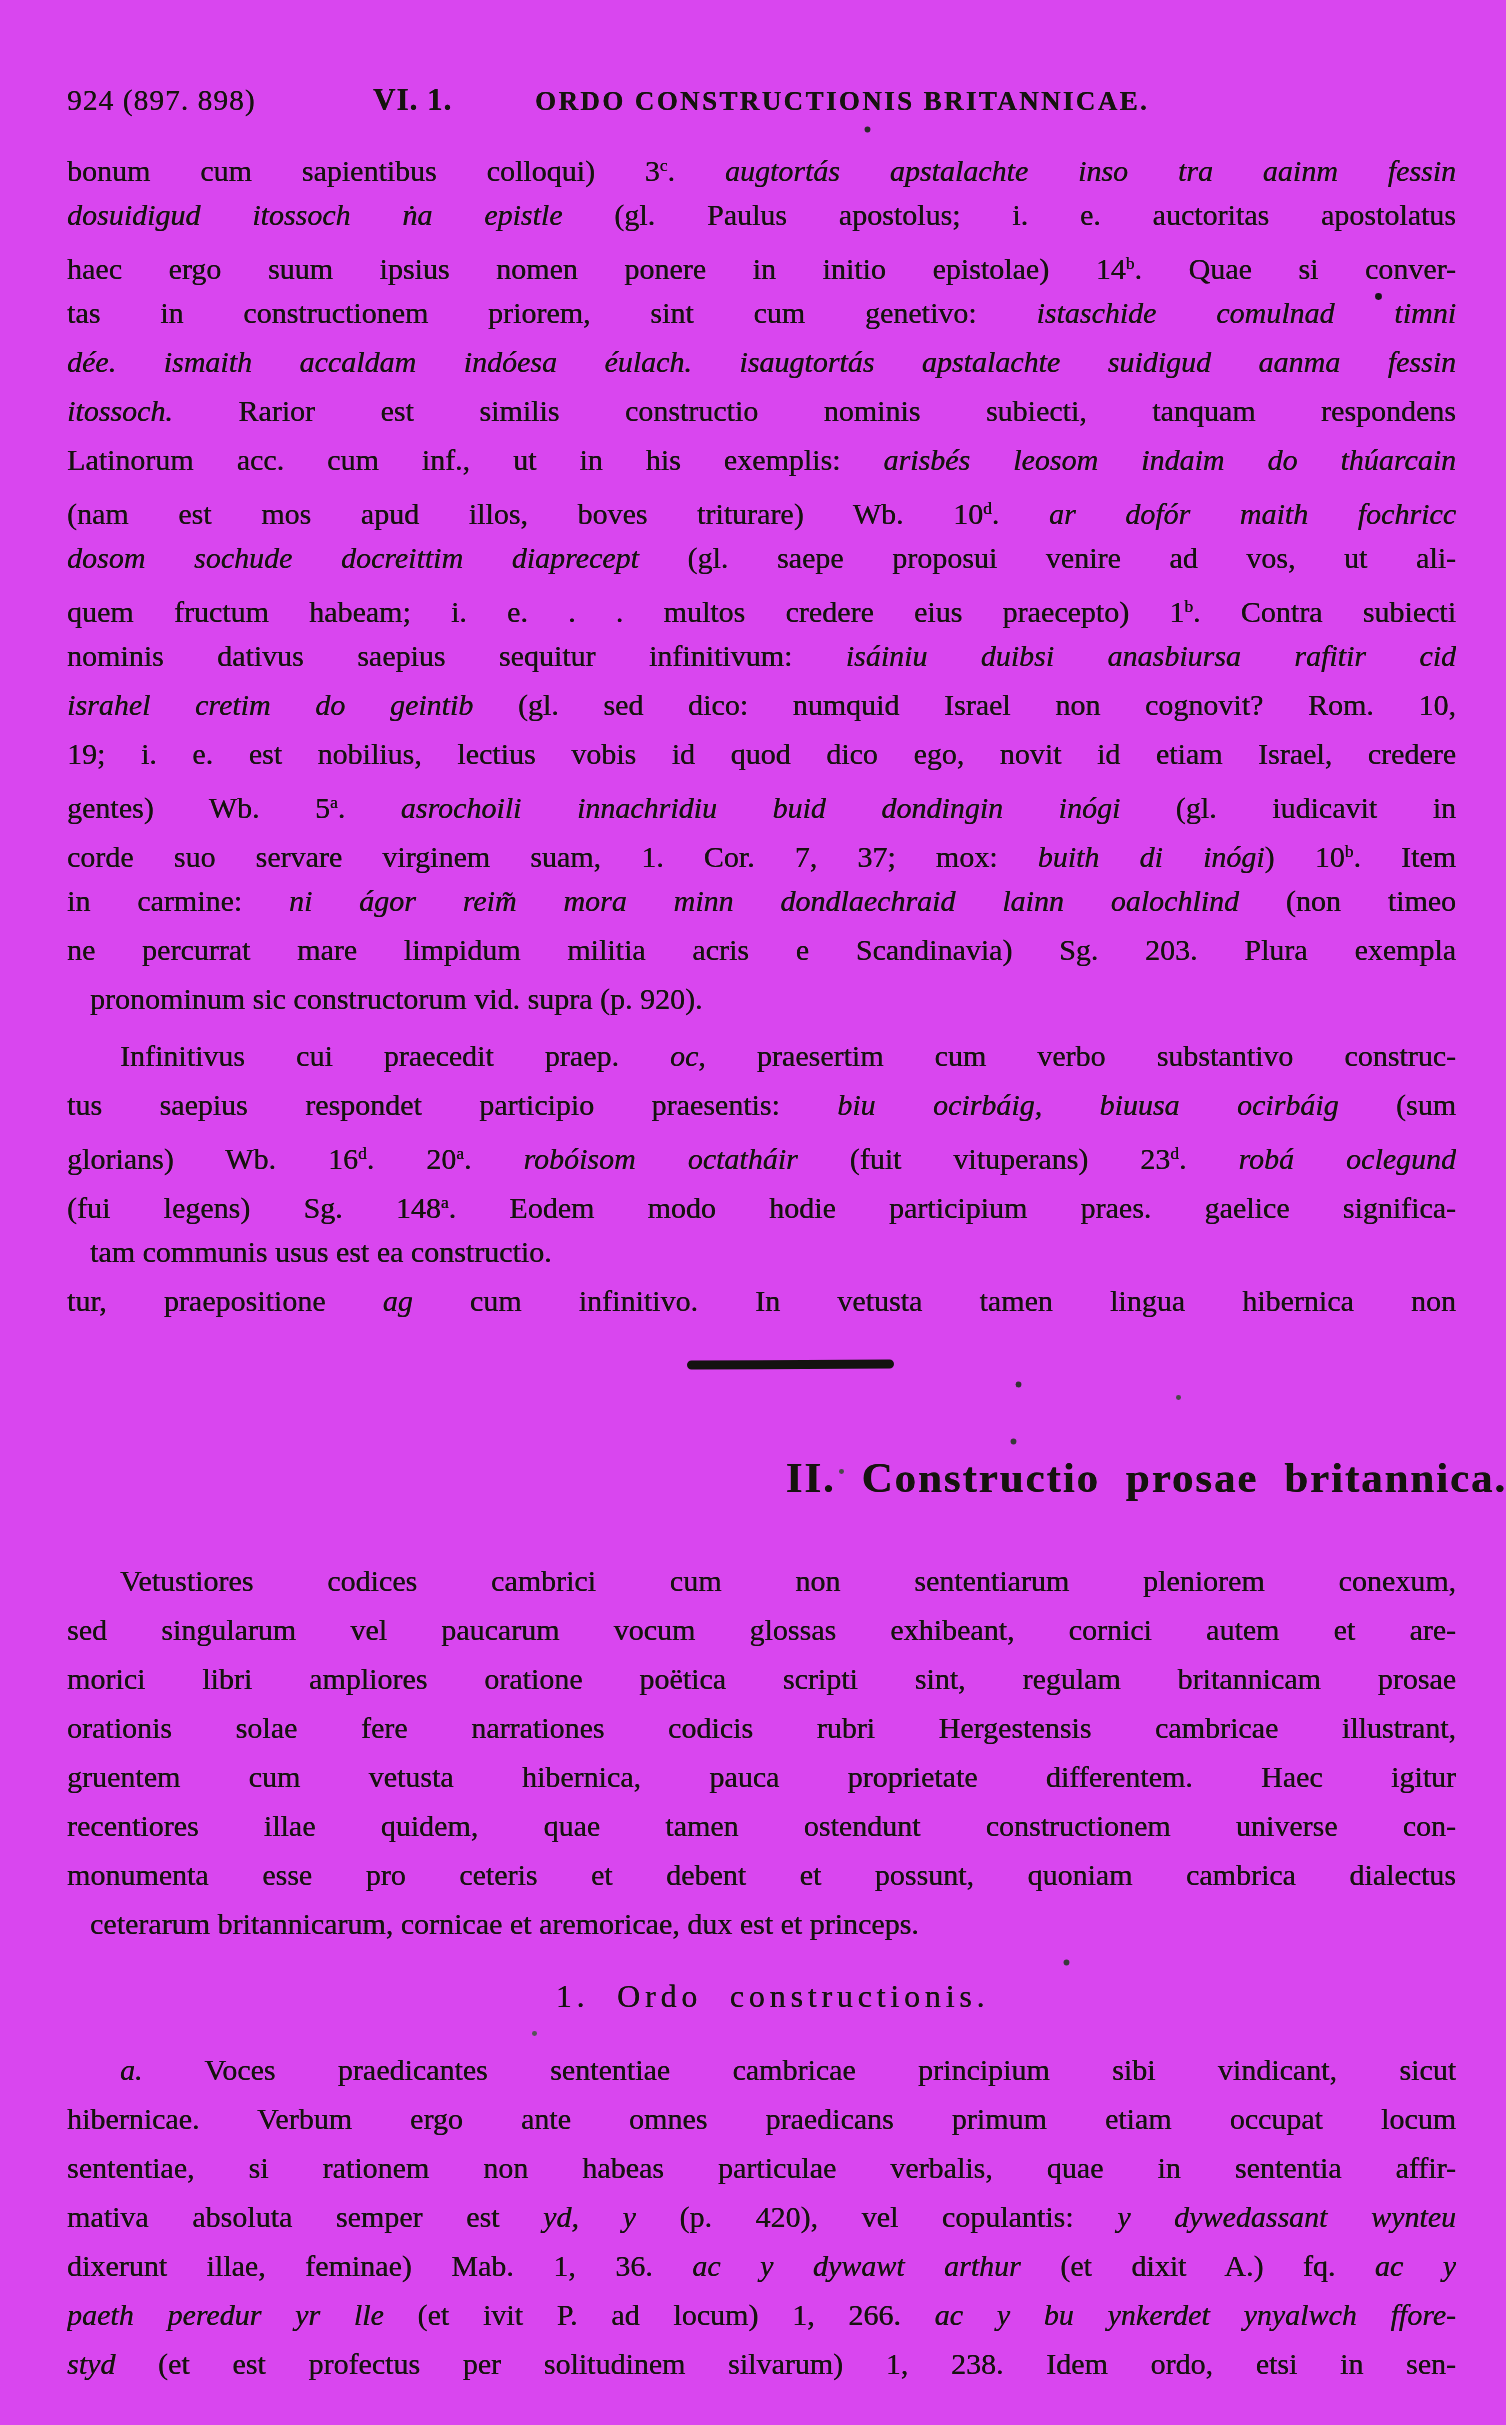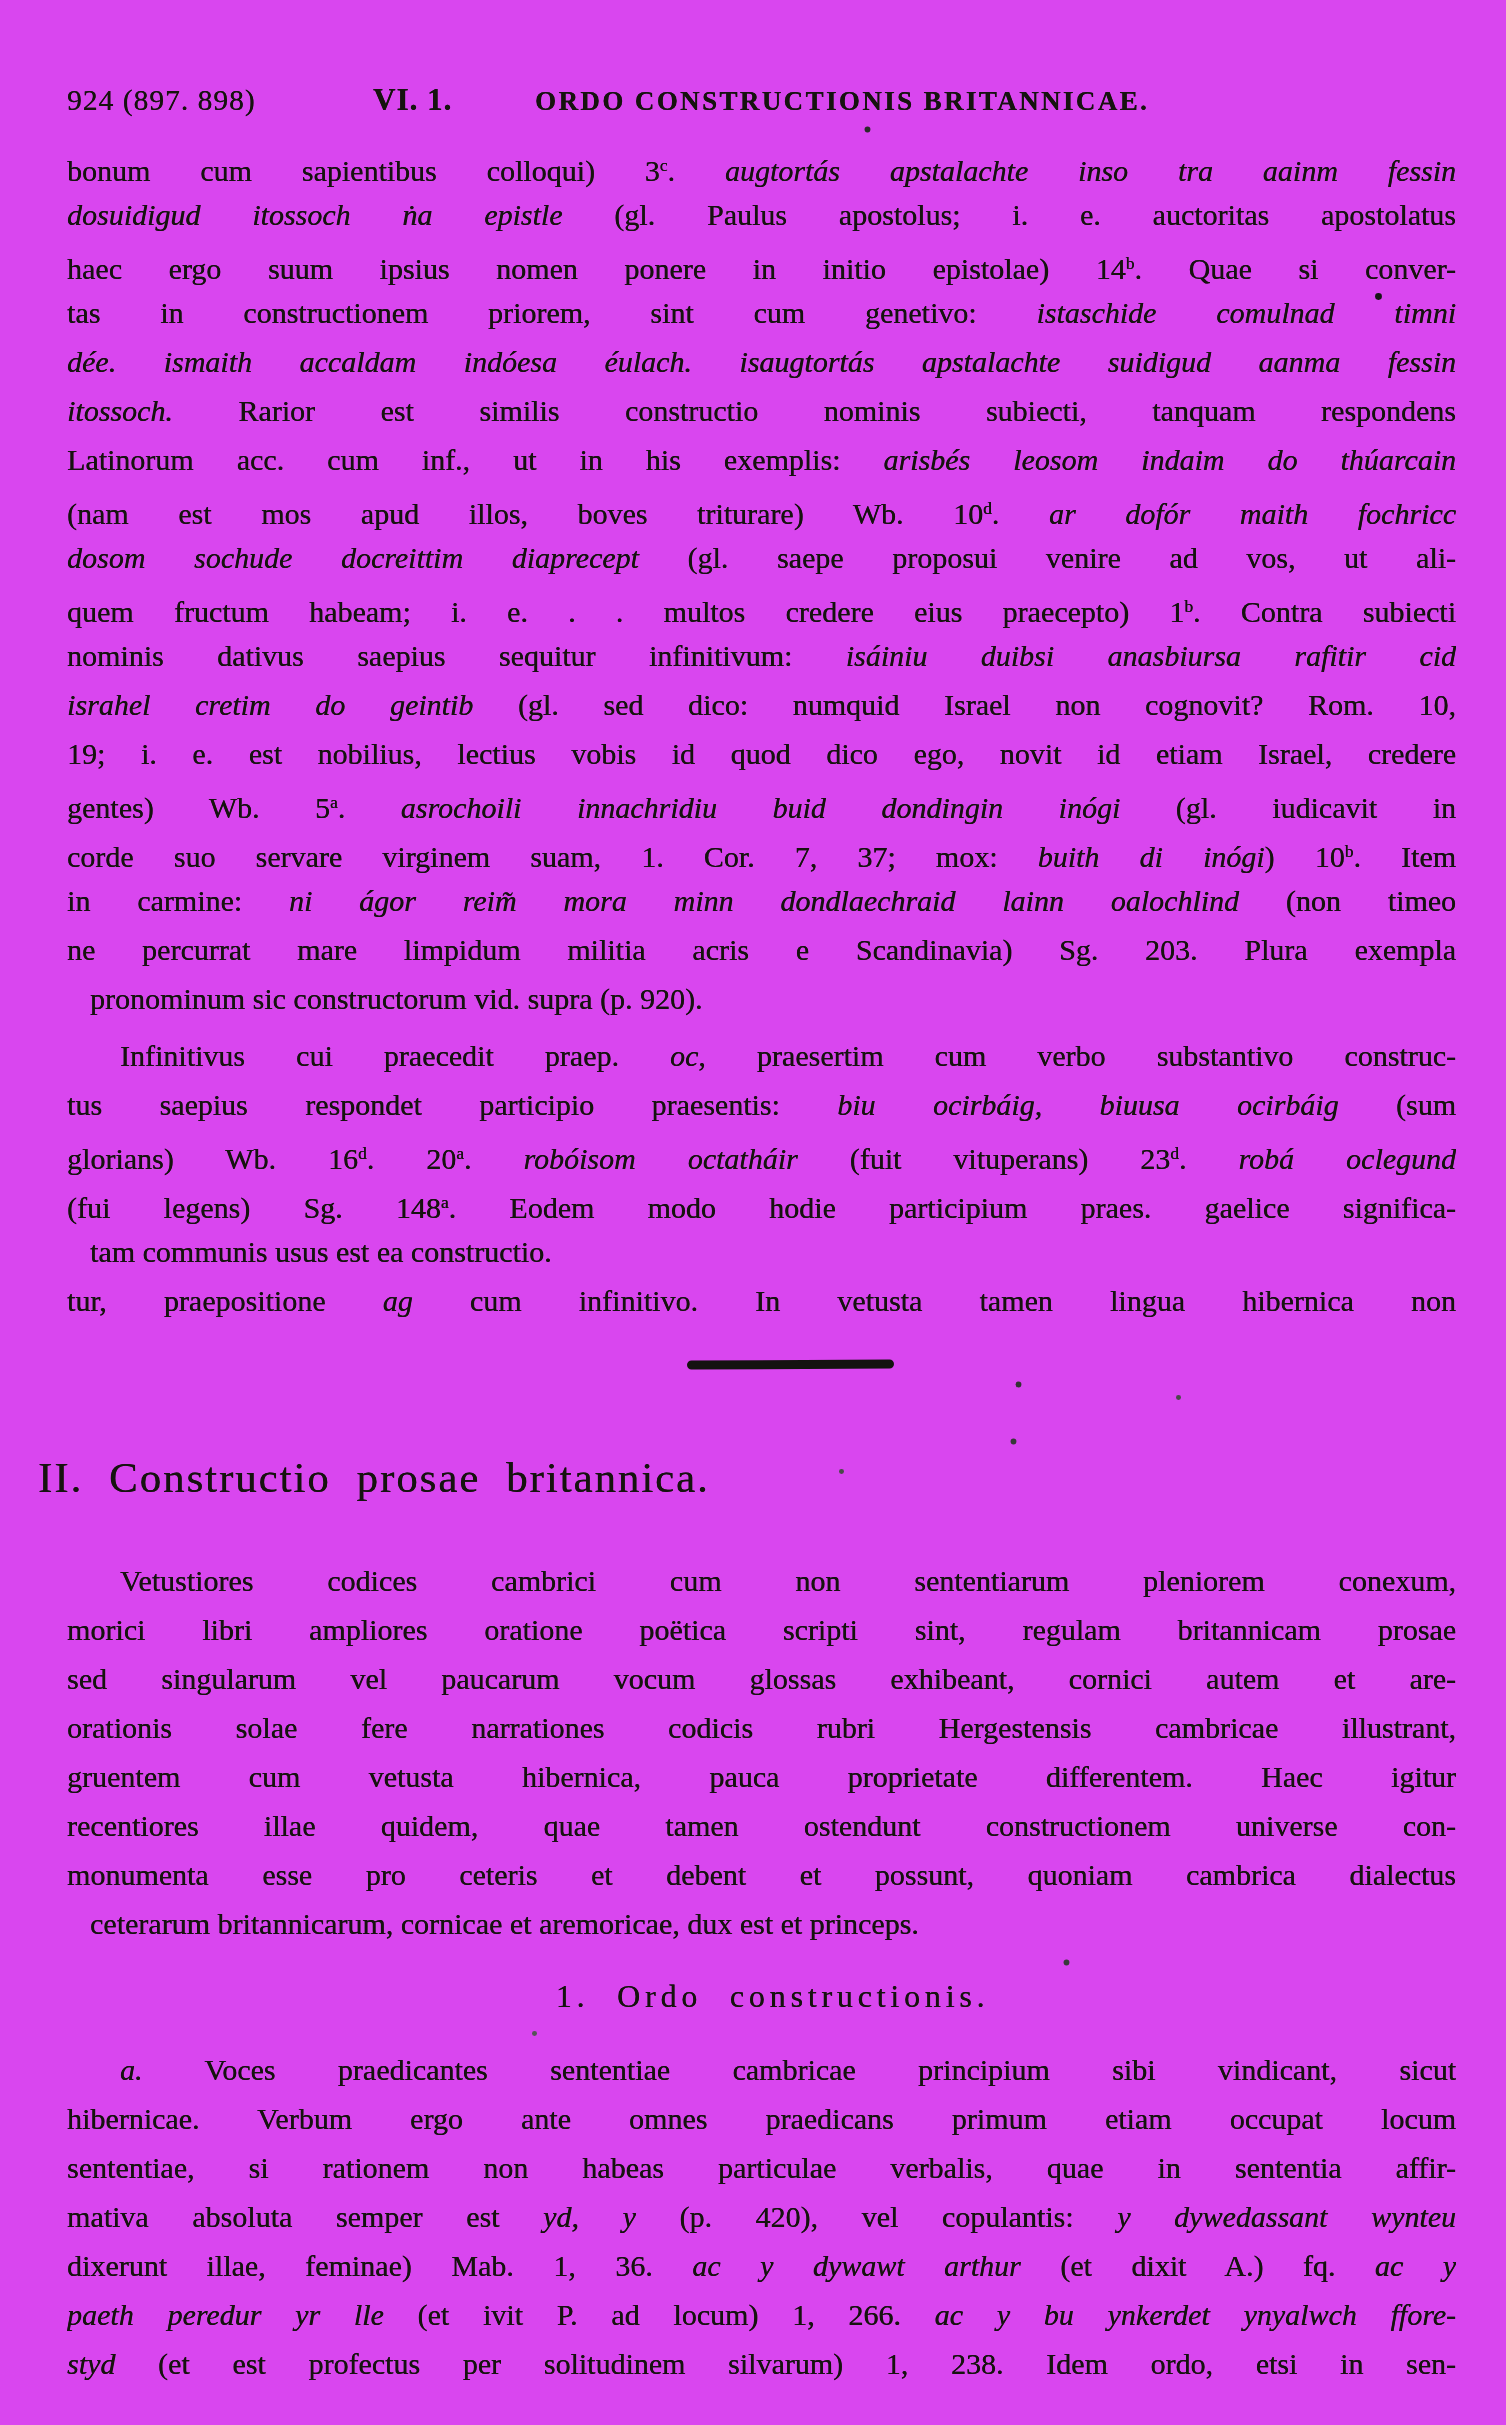--- a/index.html
+++ b/index.html
@@ -35,21 +35,21 @@
   #para-3{top:1556px;}
   #para-4{top:2045px;}
   
   .divider{
     position:absolute;top:1360px;left:687px;width:207px;height:8.6px;
     background:#141210;border-radius:4.8px;
     transform:rotate(-0.3deg);
   }
   .h-section{
     position:absolute;top:1453px;left:0;width:1507px;margin:0;
-    text-align:left;font-size:43px;font-weight:normal;
+    text-align:right;font-size:43px;font-weight:bold;
     letter-spacing:1.9px;word-spacing:13.3px;
     padding-left:38px;box-sizing:border-box;
   }
   .h-sub{
     position:absolute;top:1978px;left:0;width:1507px;margin:0;
     text-align:center;font-size:32px;font-weight:normal;
     letter-spacing:4.8px;word-spacing:15px;
     padding-left:38px;box-sizing:border-box;
   }
   
@@ -105,22 +105,22 @@
       <div class="line nojust"><span class="sg-r">tam communis usus est ea constructio.</span></div>
       <div class="line"><span class="sg-r">tur, praepositione </span><span class="sg-i">ag</span><span class="sg-r"> cum infinitivo. In vetusta tamen lingua hibernica non</span></div>
     </div>
 
   <div class="divider"></div>
 
   <h2 class="h-section">II. Constructio prosae britannica.</h2>
 
   <div class="para" id="para-3">
       <div class="line indent"><span class="sg-r">Vetustiores codices cambrici cum non sententiarum pleniorem conexum,</span></div>
+      <div class="line"><span class="sg-r">sed singularum vel paucarum vocum glossas exhibeant, cornici autem et are-</span></div>
       <div class="line"><span class="sg-r">morici libri ampliores oratione poëtica scripti sint, regulam britannicam prosae</span></div>
-      <div class="line"><span class="sg-r">sed singularum vel paucarum vocum glossas exhibeant, cornici autem et are-</span></div>
       <div class="line"><span class="sg-r">orationis solae fere narrationes codicis rubri Hergestensis cambricae illustrant,</span></div>
       <div class="line"><span class="sg-r">gruentem cum vetusta hibernica, pauca proprietate differentem. Haec igitur</span></div>
       <div class="line"><span class="sg-r">recentiores illae quidem, quae tamen ostendunt constructionem universe con-</span></div>
       <div class="line"><span class="sg-r">monumenta esse pro ceteris et debent et possunt, quoniam cambrica dialectus</span></div>
       <div class="line nojust"><span class="sg-r">ceterarum britannicarum, cornicae et aremoricae, dux est et princeps.</span></div>
     </div>
 
   <h3 class="h-sub">1. Ordo constructionis.</h3>
 
   <div class="para" id="para-4">

